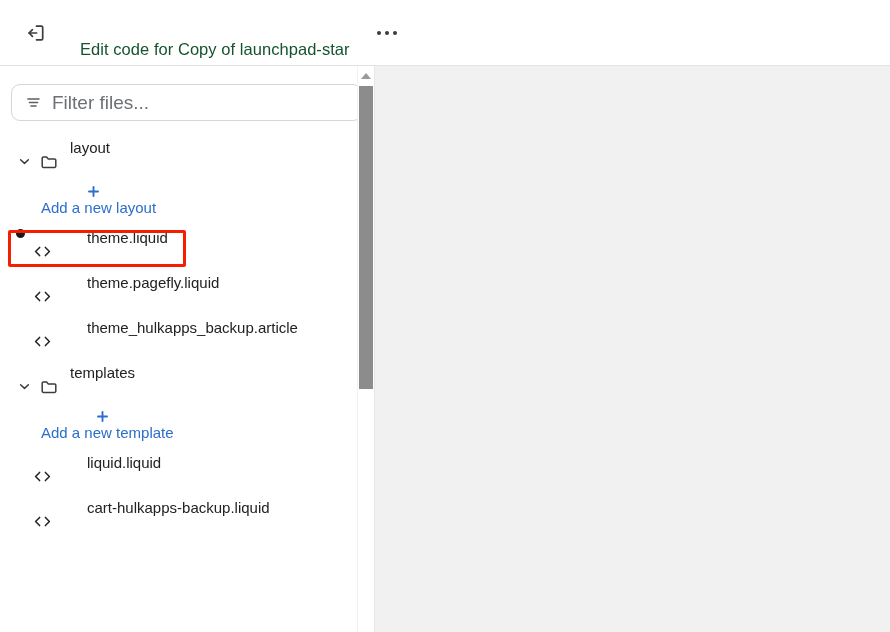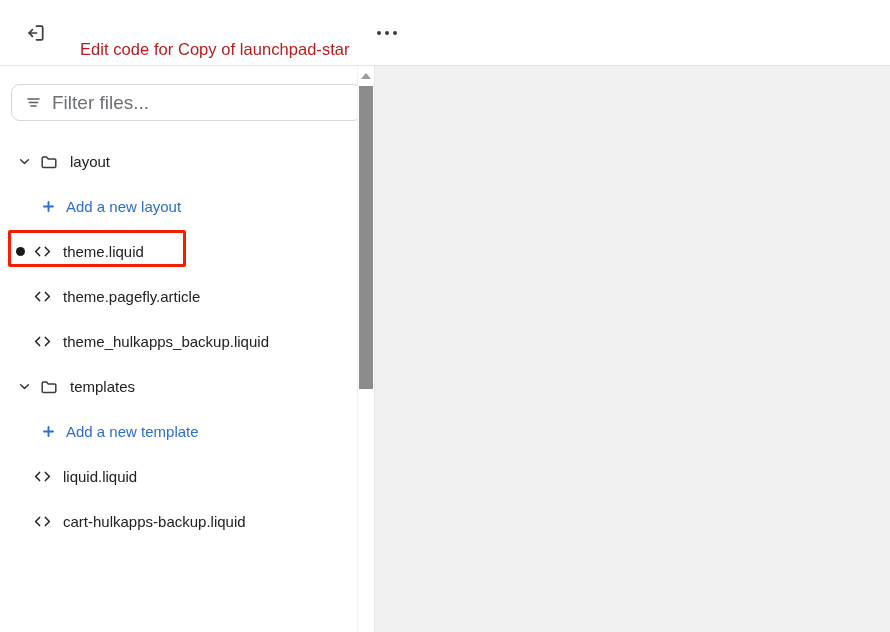--- a/index.html
+++ b/index.html
@@ -43,21 +43,21 @@
     align-items: center;
     justify-content: center;
     border-radius: 6px;
     cursor: pointer;
   }
   .exit-btn svg { display: block; }
   .header-title {
     margin-left: 27px;
     font-size: 16.5px;
     line-height: 20px;
-    color: #b91c1c;
+    color: #14532d;
     letter-spacing: 0.05px;
     white-space: nowrap;
     margin-top: 32px;
   }
   .more-btn {
     margin-left: 20px;
     width: 34px;
     height: 30px;
     display: flex;
     align-items: center;
@@ -124,21 +124,20 @@
     color: #6d7175;
     opacity: 1;
   }
 
   
   .tree {
     padding-top: 18px;
   }
   .row {
     display: flex;
-    align-items: center;
     height: 45px;
     box-sizing: border-box;
     position: relative;
     cursor: pointer;
     white-space: nowrap;
   }
   .row .chev {
     width: 14px;
     margin-left: 17px;
     margin-right: 9px;
@@ -154,20 +153,21 @@
   .row-label-folder {
     font-size: 15px;
     color: #202223;
   }
   .row-add {
     padding-left: 41px;
     color: #2c6ecb;
     font-size: 15px;
     display: flex;
     align-items: center;
+    flex-direction: column;
   }
   .row-add .plus {
     margin-right: 10px;
     display: flex;
     align-items: center;
   }
   .row-file {
     padding-left: 0;
   }
   .row-file .dirty-dot {
@@ -186,20 +186,21 @@
     flex: none;
   }
   .row-file .code-ic {
     margin-right: 11px;
     display: flex;
     align-items: center;
   }
   .row-file .fname {
     font-size: 15px;
     color: #202223;
+    margin-left: 24px;
   }
 
   
   .annot-box {
     position: absolute;
     border: 3px solid #f51d02;
     border-radius: 2px;
     pointer-events: none;
     box-sizing: border-box;
   }
@@ -331,32 +332,32 @@
         </div>
 
         <div class="row row-file">
           <span class="dot-spacer"></span>
           <span class="code-ic">
             <svg width="19" height="19" viewBox="0 0 19 19" fill="none" stroke="#202223" stroke-width="1.5" stroke-linecap="round" stroke-linejoin="round">
               <path d="M6.6 5.4 L2.6 9.5 L6.6 13.6"></path>
               <path d="M12.4 5.4 L16.4 9.5 L12.4 13.6"></path>
             </svg>
           </span>
-          <span class="fname">theme.pagefly.article</span>
+          <span class="fname">theme.pagefly.liquid</span>
         </div>
 
         <div class="row row-file">
           <span class="dot-spacer"></span>
           <span class="code-ic">
             <svg width="19" height="19" viewBox="0 0 19 19" fill="none" stroke="#202223" stroke-width="1.5" stroke-linecap="round" stroke-linejoin="round">
               <path d="M6.6 5.4 L2.6 9.5 L6.6 13.6"></path>
               <path d="M12.4 5.4 L16.4 9.5 L12.4 13.6"></path>
             </svg>
           </span>
-          <span class="fname">theme_hulkapps_backup.liquid</span>
+          <span class="fname">theme_hulkapps_backup.article</span>
         </div>
 
         <div class="row">
           <span class="chev">
             <svg width="13" height="13" viewBox="0 0 13 13" fill="none" stroke="#3c3c3c" stroke-width="1.5" stroke-linecap="round" stroke-linejoin="round">
               <path d="M2.6 4.8 L6.5 8.4 L10.4 4.8"></path>
             </svg>
           </span>
           <span class="folder-ic">
             <svg width="18" height="18" viewBox="0 0 18 18" fill="none" stroke="#3c3c3c" stroke-width="1.5" stroke-linejoin="round">

